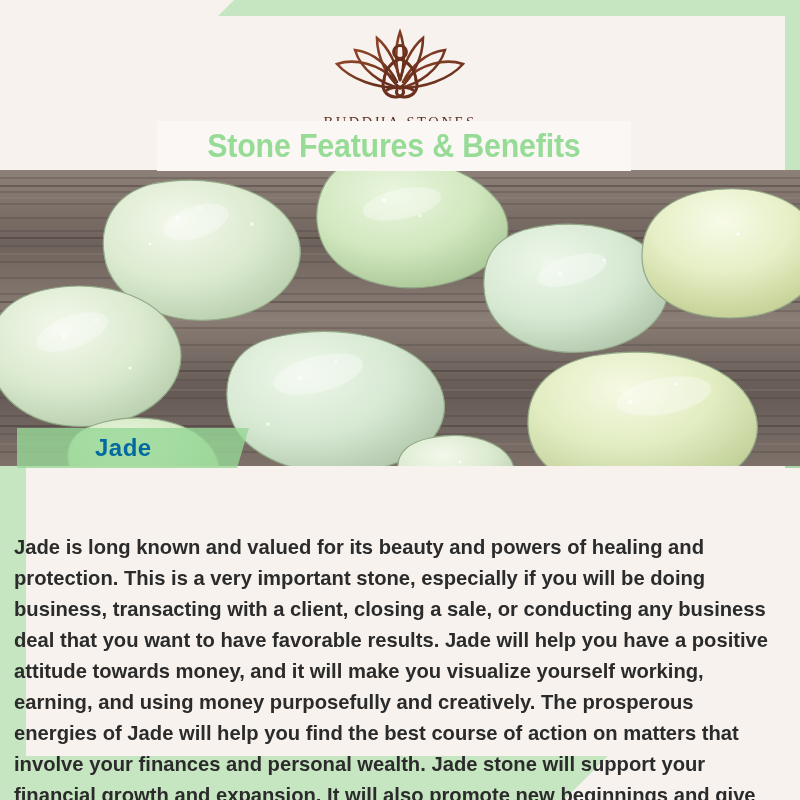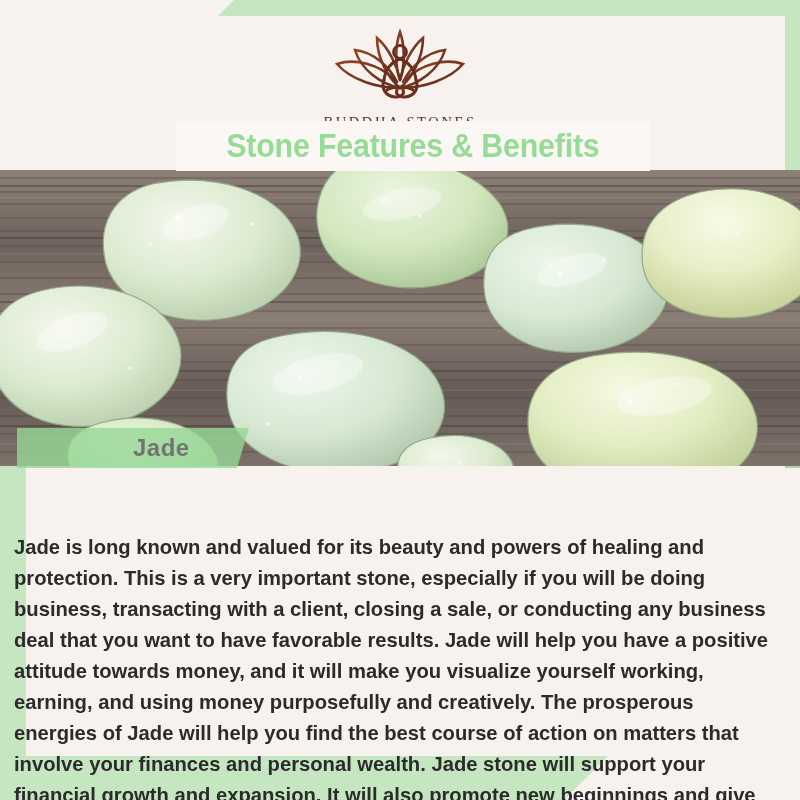--- a/index.html
+++ b/index.html
@@ -61,21 +61,21 @@
     font-family:"Liberation Serif", serif;
     font-size:14.5px;
     letter-spacing:2.6px;
     color:#5c3021;
     font-weight:400;
   }
 
   
   #title-banner{
     position:absolute;
-    left:176px;top:121px;
+    left:157px;top:121px;
     width:474px;height:50px;
     background:#fbf7f4;
     display:flex;align-items:center;justify-content:center;
     z-index:5;
   }
   #title-text{
     font-family:"Liberation Sans Narrow","Liberation Sans",sans-serif;
     font-weight:bold;
     font-size:33px;
     letter-spacing:-0.2px;
@@ -97,25 +97,25 @@
   #jade-banner{
     position:absolute;
     left:17px;top:428px;
     width:232px;height:40px;
     background:rgba(150,215,150,0.80);
     display:flex;align-items:center;
     z-index:6;
     clip-path:polygon(0 0, 100% 0, calc(100% - 12px) 100%, 0 100%);
   }
   #jade-label{
-    color:#737373;
+    color:#0369a1;
     font-size:24px;
     font-weight:bold;
     letter-spacing:0.5px;
-    margin-left:116px;
+    margin-left:78px;
   }
 
   
   #benefits{
     position:absolute;
     left:0;top:480px;width:800px;
     text-align:center;
     z-index:5;
   }
   #benefits .item{

